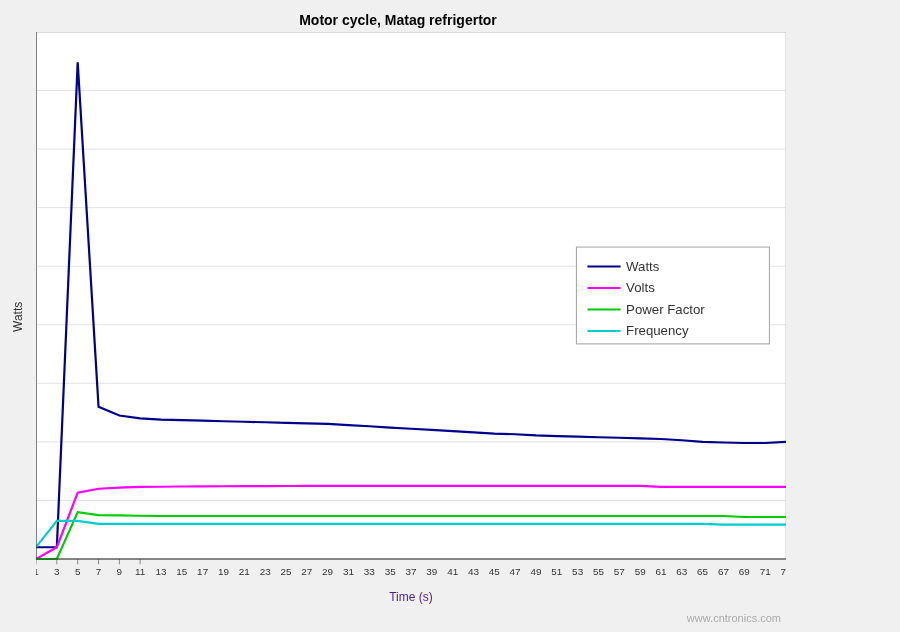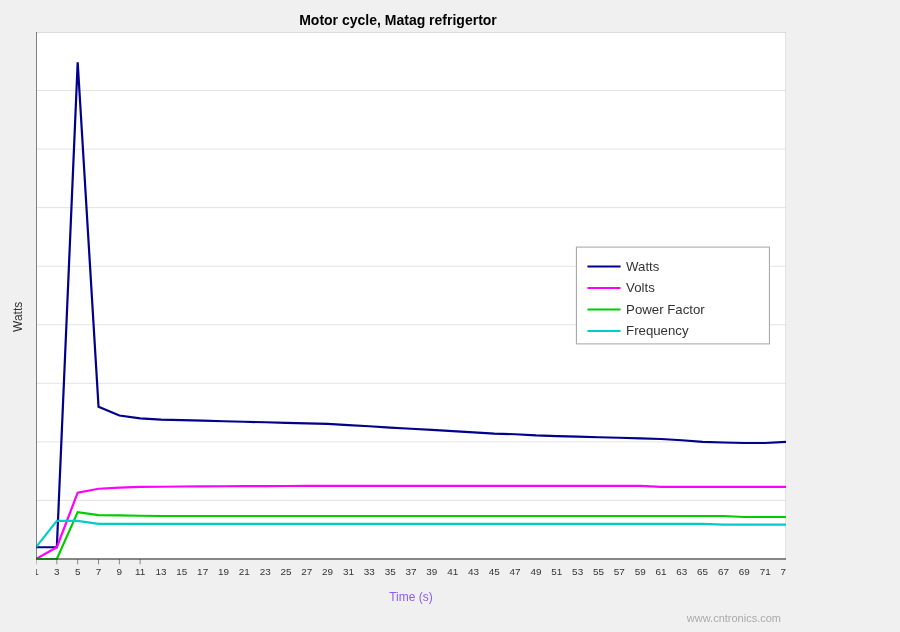--- a/index.html
+++ b/index.html
@@ -57,21 +57,21 @@
       width: 100%;
       height: 100%;
     }
     .x-axis-label {
       position: absolute;
       bottom: 0;
       left: 0;
       right: 0;
       text-align: center;
       font-size: 12px;
-      color: #8b5cf6;
+      color: #4c1d95;
     }
     .watermark {
       position: absolute;
       bottom: 30px;
       right: 20px;
       font-size: 11px;
       color: #999;
     }
   </style>
 </head>

